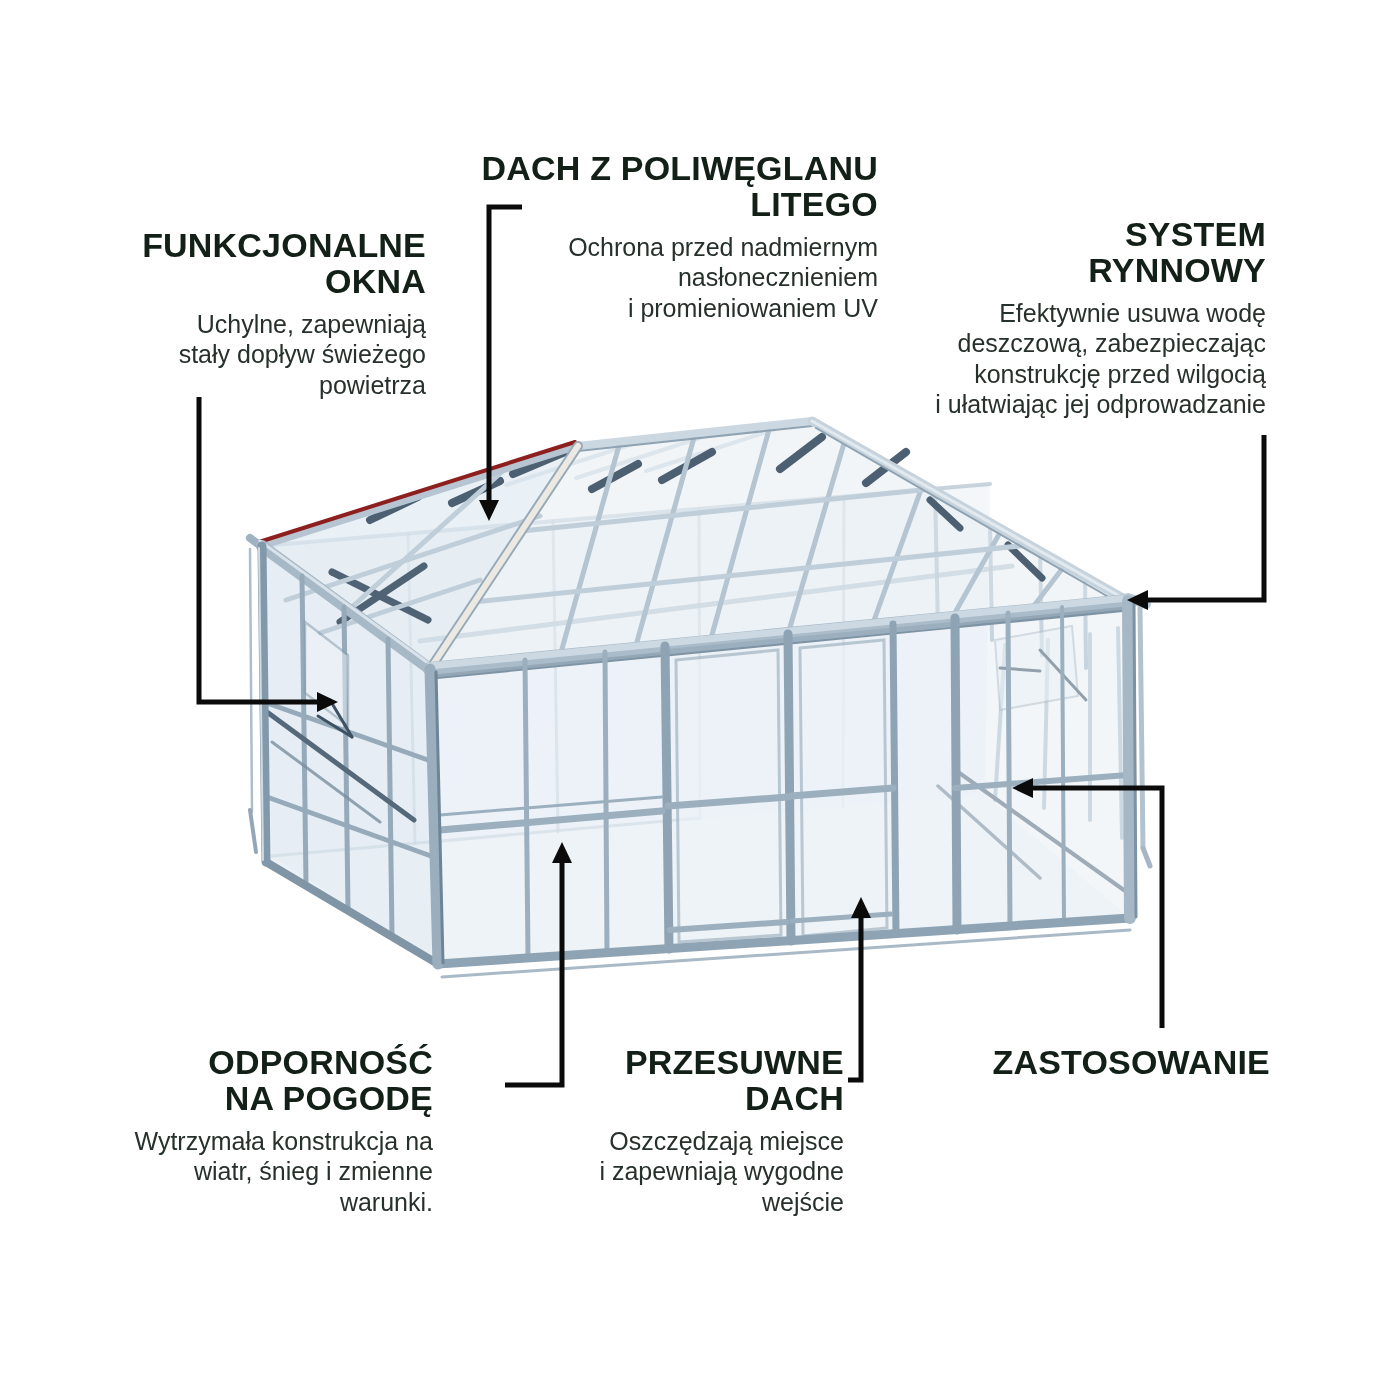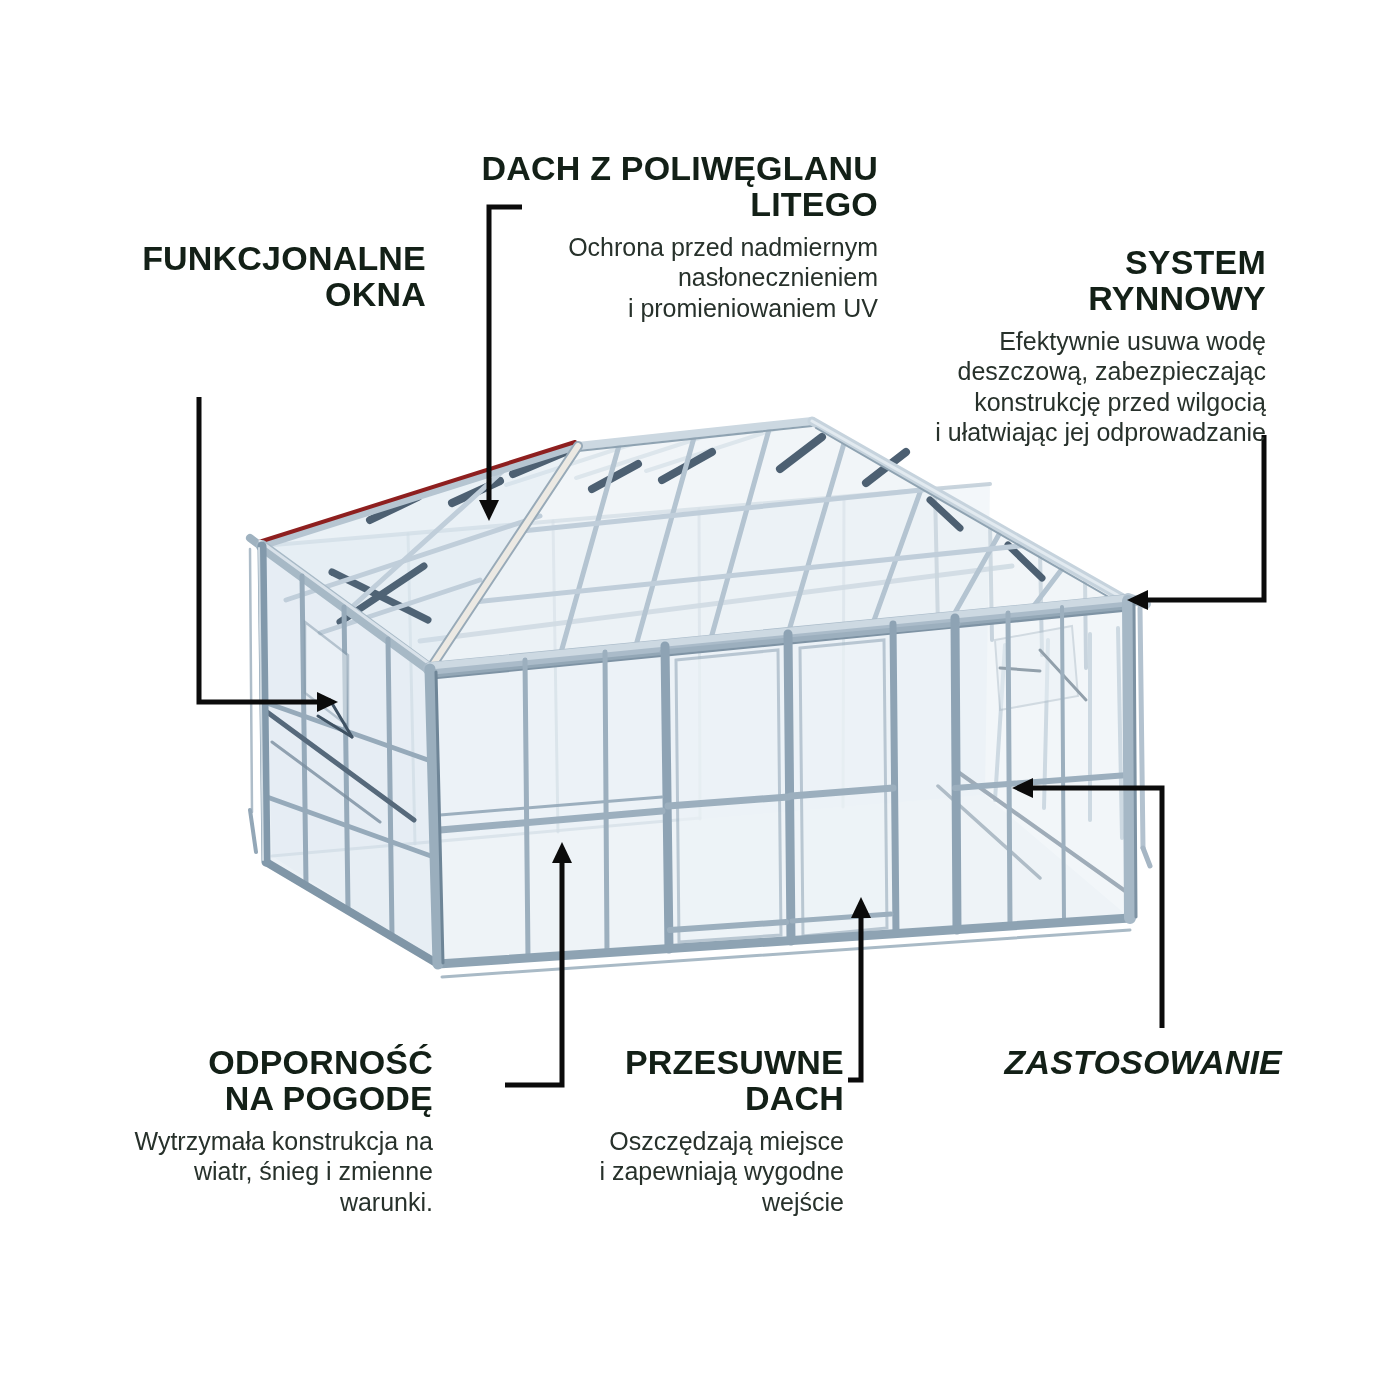--- a/index.html
+++ b/index.html
@@ -225,26 +225,29 @@
   </svg>
 
   <div class="callout" style="top:150px; right:522px; width:430px;">
     <div class="hd">DACH Z POLIWĘGLANU
 LITEGO</div>
     <div class="bd">Ochrona przed nadmiernym
 nasłonecznieniem
 i promieniowaniem UV</div>
   </div>
 
-  <div class="callout" style="top:240px; right:974px; width:360px;">
+  <div class="callout" style="top:227px; right:974px; width:360px;">
     <div class="hd">FUNKCJONALNE
 OKNA</div>
-  </div>
-
-  <div class="callout" style="top:244px; right:134px; width:430px;">
+    <div class="bd">Uchylne, zapewniają
+stały dopływ świeżego
+powietrza</div>
+  </div>
+
+  <div class="callout" style="top:216px; right:134px; width:430px;">
     <div class="hd">SYSTEM
 RYNNOWY</div>
     <div class="bd">Efektywnie usuwa wodę
 deszczową, zabezpieczając
 konstrukcję przed wilgocią
 i ułatwiając jej odprowadzanie</div>
   </div>
 
   <div class="callout" style="top:1044px; right:967px; width:360px;">
     <div class="hd">ODPORNOŚĆ
@@ -255,17 +258,17 @@
   </div>
 
   <div class="callout" style="top:1044px; right:556px; width:330px;">
     <div class="hd">PRZESUWNE
 DACH</div>
     <div class="bd">Oszczędzają miejsce
 i zapewniają wygodne
 wejście</div>
   </div>
 
-  <div class="callout" style="top:1044px; right:118px; width:400px;font-style:italic;">
+  <div class="callout" style="top:1044px; right:130px; width:400px;">
     <div class="hd">ZASTOSOWANIE</div>
   </div>
 
 </div>
 
 </body></html>

